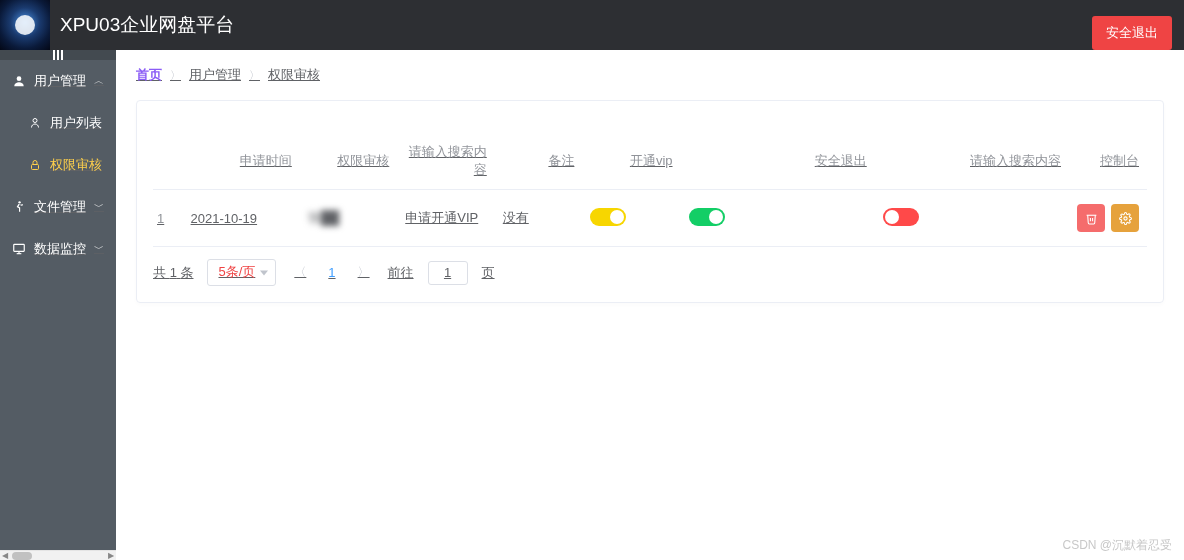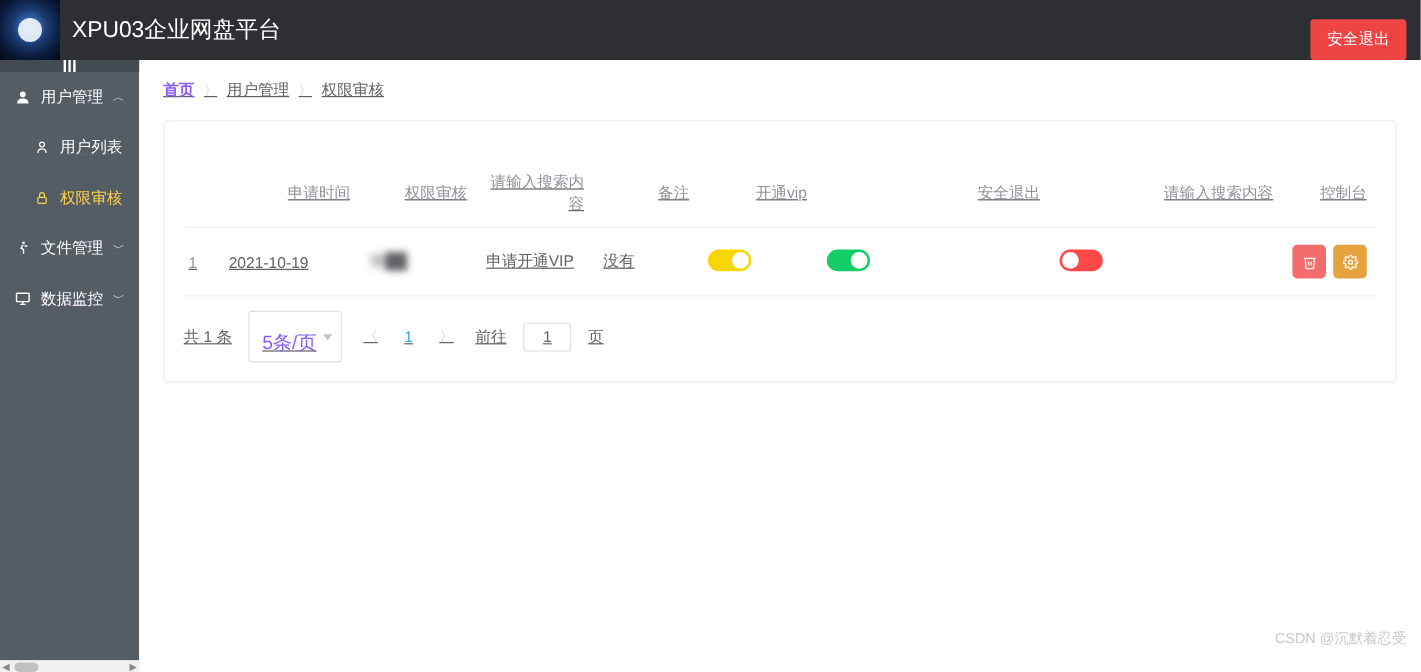--- a/index.html
+++ b/index.html
@@ -48,27 +48,27 @@
     .sw-yellow { background: #f7d600; }
     .sw-green { background: #13ce66; }
     .sw-red { background: #ff4949; }
     
     .action-btns { display: flex; gap: 6px; }
     .action-btn { width: 28px; height: 28px; border: none; border-radius: 4px; color: #fff; cursor: pointer; display: flex; align-items: center; justify-content: center; font-size: 13px; }
     .btn-danger { background: #f56c6c; }
     .btn-warning { background: #e6a23c; }
     
     .pagination { display: flex; align-items: center; gap: 14px; margin-top: 12px; color: #606266; font-size: 13px; }
-    .page-select { border: 1px solid #dcdfe6; border-radius: 3px; padding: 16px 20px 4px 10px; font-size: 16px; color: #8b5cf6; background: #fff; position: relative; }
+    .page-select { border: 1px solid #dcdfe6; border-radius: 3px; padding: 3px 20px 4px 10px; font-size: 13px; color: #ef4444; background: #fff; position: relative; }
     .page-select::after { content: ""; position: absolute; right: 7px; top: 50%; width: 0; height: 0; border-left: 4px solid transparent; border-right: 4px solid transparent; border-top: 5px solid #c0c4cc; transform: translateY(-50%); }
     .page-arrow { color: #c0c4cc; cursor: pointer; padding: 0 4px; font-size: 12px; }
     .page-num { color: #409eff; padding: 0 4px; font-weight: 500; }
     .page-input { width: 40px; height: 24px; border: 1px solid #dcdfe6; border-radius: 3px; text-align: center; font-size: 13px; color: #606266; }
     
-    .watermark { position: absolute; bottom: 19px; right: 12px; font-size: 12px; color: #c8c8c8; }
+    .watermark { position: absolute; bottom: 6px; right: 12px; font-size: 12px; color: #c8c8c8; }
     .bottom-scroll { position: absolute; bottom: 0; left: 0; width: 116px; height: 10px; background: #f1f1f1; border-top: 1px solid #e4e4e4; display: flex; align-items: center; }
     .bottom-scroll .thumb { width: 20px; height: 8px; background: #c1c1c1; border-radius: 4px; margin-left: 2px;}
     .bottom-scroll .scroll-arrow { width: 10px; height: 10px; display:flex; align-items:center; justify-content:center; color:#888; font-size:8px; }
     .bottom-scroll .scroll-arrow.right { margin-left: auto; }
     
     svg { display: block; }
   </style>
 </head>
 <body>
 

